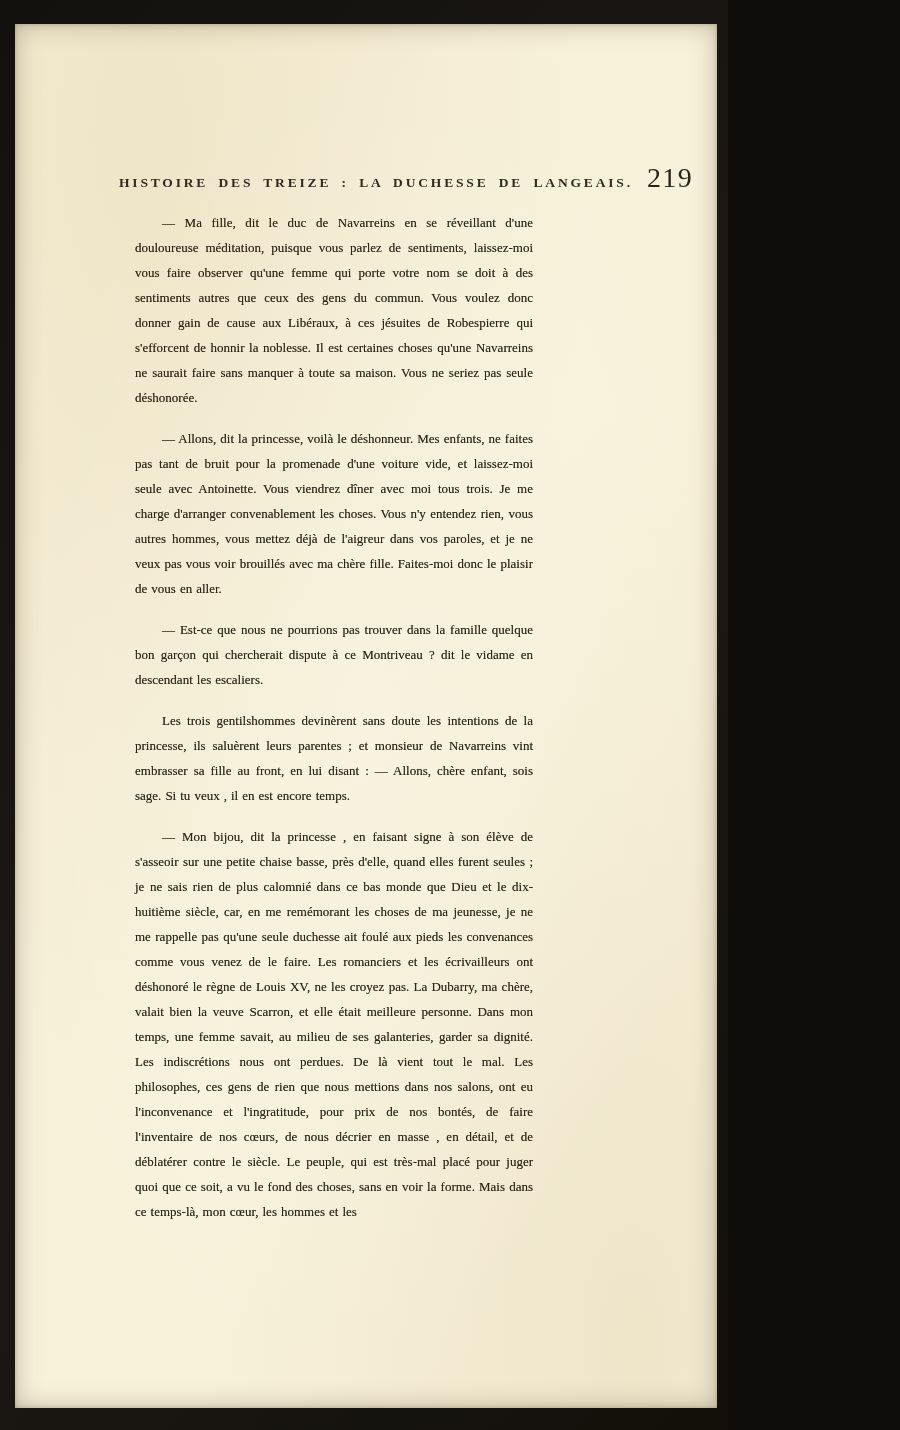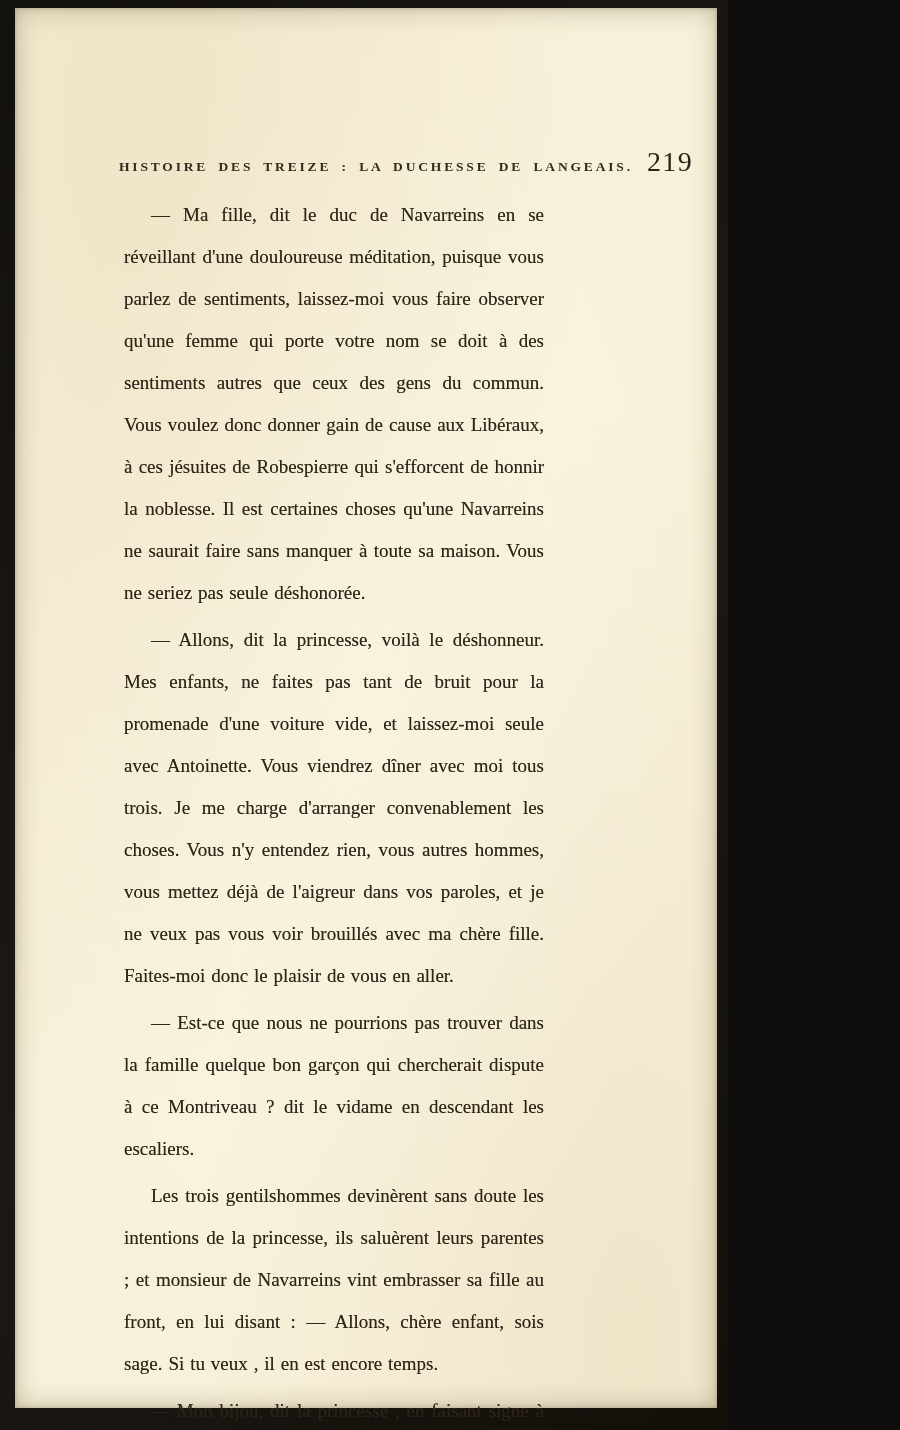--- a/index.html
+++ b/index.html
@@ -7,21 +7,21 @@
     margin: 0;
     padding: 0;
     background: #0e0d0b;
   }
   .scan {
     position: relative;
     width: 728px;
     height: 1430px;
     box-sizing: border-box;
     
-    padding: 8px 11px 22px 15px;
+    padding: 24px 11px 22px 15px;
     background: linear-gradient(135deg, #13110e 0%, #1c1915 55%, #121009 100%);
     overflow: hidden;
   }
   .paper {
     position: relative;
     width: 100%;
     height: 100%;
     box-sizing: border-box;
     background-color: #f8f1da;
     background-image:
@@ -53,23 +53,23 @@
     color: #332a1f;
   }
   .running-head .head-page-number {
     font-size: 28px;
     font-weight: normal;
     letter-spacing: 0.05em;
     color: #2c2318;
     padding-left: 14px;
   }
   .body-text p {
-    margin: 5px;
-    font-size: 19px;
-    line-height: 42px;
+    margin: 16px;
+    font-size: 13px;
+    line-height: 25px;
     text-align: justify;
     text-indent: 27px;
     word-spacing: 0.06em;
     color: #2e2418;
     
     text-shadow: 0 0 0.4px rgba(46, 36, 24, 0.55);
   }
 </style>
 </head>
 <body>

